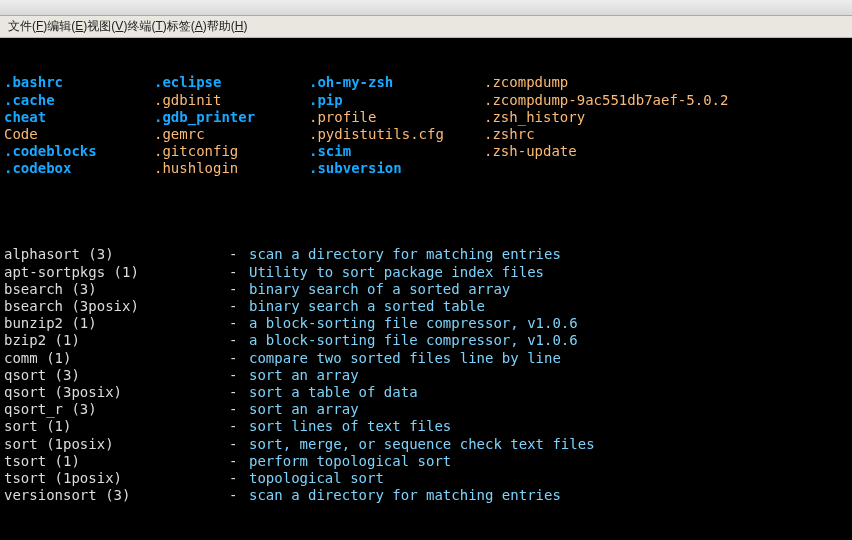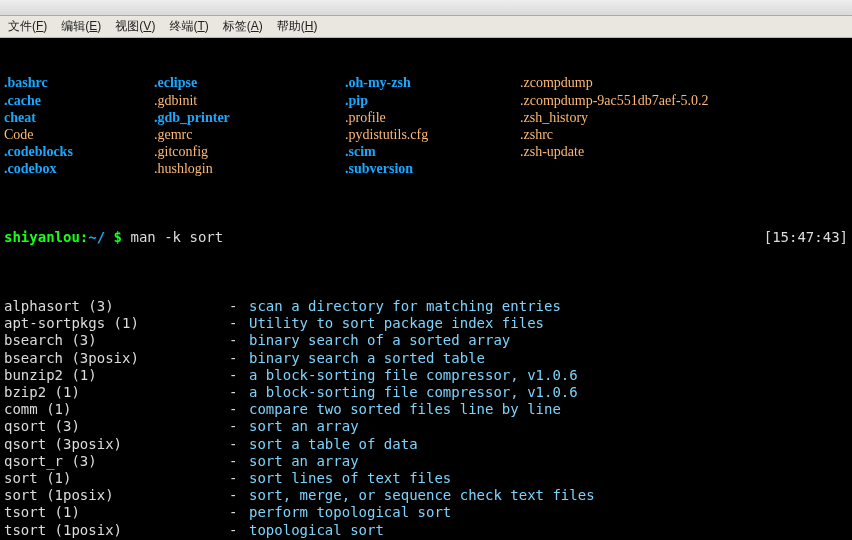--- a/index.html
+++ b/index.html
@@ -1,38 +1,38 @@
 <!DOCTYPE html>
 <html><head>
 <meta charset="utf-8">
 <style>
   * { margin: 0; padding: 0; box-sizing: border-box; }
   html, body { width: 852px; height: 540px; overflow: hidden; font-family: "DejaVu Sans Mono", Menlo, Consolas, monospace; }
   body { background: #d6d4cc; }
   .titlebar { height: 16px; background: linear-gradient(#eeeeee,#d9d9d9); border-bottom: 1px solid #aaa; }
   .menubar {
-    display: flex; gap: 14px; align-items: center;
+    display: flex; align-items: center;
     height: 22px; padding: 0 8px;
     background: #e9e7e0; font-size: 12px; color: #222;
     border-bottom: 1px solid #b8b6ae;
   }
   .menubar span { font-family: sans-serif; }
   .menubar .underline { text-decoration: underline; text-underline-offset: 1px; }
   .terminal {
     background: #000; color: #ddd;
     height: calc(540px - 16px - 22px);
     padding: 2px 4px 0 4px;
     font-size: 14px; line-height: 17.2px;
     white-space: pre;
   }
   .ls-row { display: flex; }
-  .ls-col { display: inline-block; font-family: Liberation Serif, serif; }
+  .ls-col { display: inline-block; }
   .c1 { width: 150px; }
   .c2 { width: 155px; }
-  .c3 { width: 175px; margin-left: 36px; }
+  .c3 { width: 175px; }
   .c4 { flex: 1; }
   .dir { color: #18a8ff; font-weight: bold; }
   .file { color: #fdba74; }
   .promptline { display: flex; }
   .pcolor { color: #18ff18; font-weight: bold; }
   .path { color: #18a8ff; font-weight: bold; }
   .dollar { color: #18ff18; font-weight: bold; }
   .cmd { color: #dcdcdc; }
   .time { margin-left: auto; color: #dcdcdc; }
   .man-row { display: flex; }
@@ -50,21 +50,17 @@
   <span><span>编辑(</span><span class="underline">E</span><span>)</span></span>
   <span><span>视图(</span><span class="underline">V</span><span>)</span></span>
   <span><span>终端(</span><span class="underline">T</span><span>)</span></span>
   <span><span>标签(</span><span class="underline">A</span><span>)</span></span>
   <span><span>帮助(</span><span class="underline">H</span><span>)</span></span>
 </div>
 
 <div class="terminal">
   <div id="ls-rows"><div class="ls-row"><span class="ls-col c1 dir">.bashrc</span><span class="ls-col c2 dir">.eclipse</span><span class="ls-col c3 dir">.oh-my-zsh</span><span class="ls-col c4 file">.zcompdump</span></div><div class="ls-row"><span class="ls-col c1 dir">.cache</span><span class="ls-col c2 file">.gdbinit</span><span class="ls-col c3 dir">.pip</span><span class="ls-col c4 file">.zcompdump-9ac551db7aef-5.0.2</span></div><div class="ls-row"><span class="ls-col c1 dir">cheat</span><span class="ls-col c2 dir">.gdb_printer</span><span class="ls-col c3 file">.profile</span><span class="ls-col c4 file">.zsh_history</span></div><div class="ls-row"><span class="ls-col c1 file">Code</span><span class="ls-col c2 file">.gemrc</span><span class="ls-col c3 file">.pydistutils.cfg</span><span class="ls-col c4 file">.zshrc</span></div><div class="ls-row"><span class="ls-col c1 dir">.codeblocks</span><span class="ls-col c2 file">.gitconfig</span><span class="ls-col c3 dir">.scim</span><span class="ls-col c4 file">.zsh-update</span></div><div class="ls-row"><span class="ls-col c1 dir">.codebox</span><span class="ls-col c2 file">.hushlogin</span><span class="ls-col c3 dir">.subversion</span><span class="ls-col c4 file"></span></div></div>
 
-  <div class="promptline">
-    <span><span class="pcolor">shiyanlou</span><span class="pcolor">:</span><span class="path">~/</span><span class="dollar"> $ </span><span class="cmd">man -k sort</span></span>
-    <span class="time">[15:47:43]</span>
-  </div>
 
   <div id="man-rows"><div class="man-row"><span class="man-name">alphasort (3)</span><span class="man-dash">- </span><span class="man-desc">scan a directory for matching entries</span></div><div class="man-row"><span class="man-name">apt-sortpkgs (1)</span><span class="man-dash">- </span><span class="man-desc">Utility to sort package index files</span></div><div class="man-row"><span class="man-name">bsearch (3)</span><span class="man-dash">- </span><span class="man-desc">binary search of a sorted array</span></div><div class="man-row"><span class="man-name">bsearch (3posix)</span><span class="man-dash">- </span><span class="man-desc">binary search a sorted table</span></div><div class="man-row"><span class="man-name">bunzip2 (1)</span><span class="man-dash">- </span><span class="man-desc">a block-sorting file compressor, v1.0.6</span></div><div class="man-row"><span class="man-name">bzip2 (1)</span><span class="man-dash">- </span><span class="man-desc">a block-sorting file compressor, v1.0.6</span></div><div class="man-row"><span class="man-name">comm (1)</span><span class="man-dash">- </span><span class="man-desc">compare two sorted files line by line</span></div><div class="man-row"><span class="man-name">qsort (3)</span><span class="man-dash">- </span><span class="man-desc">sort an array</span></div><div class="man-row"><span class="man-name">qsort (3posix)</span><span class="man-dash">- </span><span class="man-desc">sort a table of data</span></div><div class="man-row"><span class="man-name">qsort_r (3)</span><span class="man-dash">- </span><span class="man-desc">sort an array</span></div><div class="man-row"><span class="man-name">sort (1)</span><span class="man-dash">- </span><span class="man-desc">sort lines of text files</span></div><div class="man-row"><span class="man-name">sort (1posix)</span><span class="man-dash">- </span><span class="man-desc">sort, merge, or sequence check text files</span></div><div class="man-row"><span class="man-name">tsort (1)</span><span class="man-dash">- </span><span class="man-desc">perform topological sort</span></div><div class="man-row"><span class="man-name">tsort (1posix)</span><span class="man-dash">- </span><span class="man-desc">topological sort</span></div><div class="man-row"><span class="man-name">versionsort (3)</span><span class="man-dash">- </span><span class="man-desc">scan a directory for matching entries</span></div></div>
 
   
 </div>
 
 </body></html>

